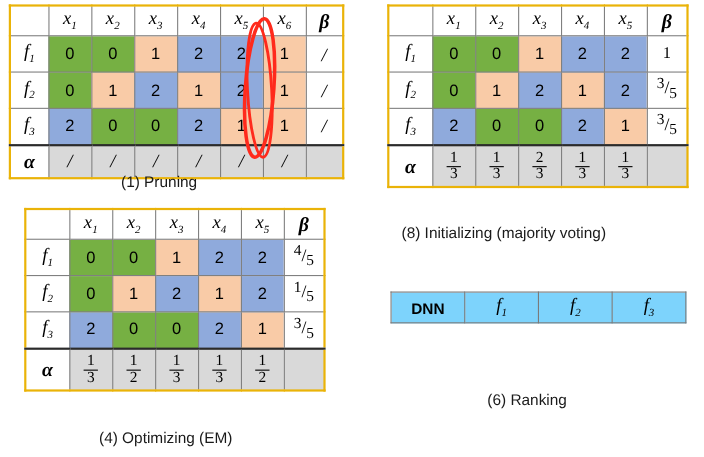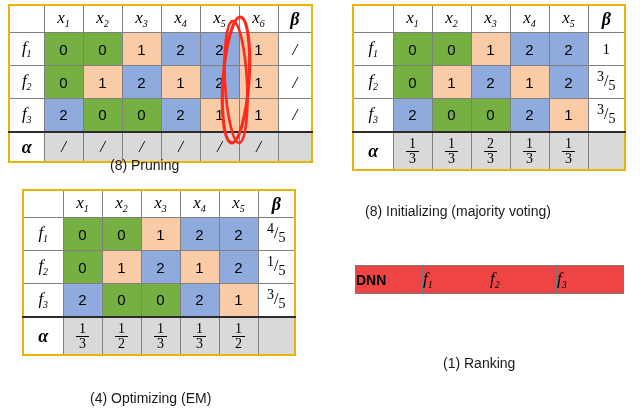--- a/index.html
+++ b/index.html
@@ -103,21 +103,22 @@
   }
 
   
   table.rank {
     border-collapse: collapse;
     table-layout: fixed;
     border: 1px solid #7a7a7a;
   }
   table.rank td {
     border: 1px solid #7a7a7a;
-    background: #ef4444;
+    background: #7dd3fc;
+    text-align: center;
     vertical-align: middle;
     height: 27px;
     font-size: 14px;
     padding: 0;
   }
   td.rankhead { font-weight: bold; font-family: "Liberation Sans", sans-serif; }
   td.ranklabel { font-family: "Liberation Sans", sans-serif; font-weight: normal; }
 
   
   .ellipse-wrap {
@@ -195,21 +196,21 @@
   </table>
 </div>
 
 <div class="ellipse-wrap" style="left:214px; top:12px; width:44px; height:136px;">
   <svg width="44" height="136" viewBox="0 0 44 136">
     <ellipse cx="22" cy="68" rx="13" ry="63" fill="none" stroke="#FF2A1C" stroke-width="3.2" transform="rotate(4 22 68)"></ellipse>
     <ellipse cx="22" cy="70" rx="11" ry="61" fill="none" stroke="#FF2A1C" stroke-width="2.6" transform="rotate(-3 22 70)"></ellipse>
   </svg>
 </div>
 
-<div class="caption" style="left:110px; top:157px;">(8) Pruning</div>
+<div class="caption" style="left:110px; top:157px;">(1) Pruning</div>
 
 <div class="panel" style="left:352px; top:4px;">
   <table class="mtx" style="width:272px;">
     <colgroup>
       <col style="width:40px">
         <col style="width:39px">
         <col style="width:39px">
         <col style="width:39px">
       <col style="width:39px">
         <col style="width:39px">
@@ -382,13 +383,13 @@
       <tr>
         <td class="rankhead">DNN</td>
         <td><span class="mi">f<sub>1</sub></span></td>
         <td><span class="mi">f<sub>2</sub></span></td>
         <td><span class="mi">f<sub>3</sub></span></td>
       </tr>
     </tbody>
   </table>
 </div>
 
-<div class="caption" style="left:443px; top:355px;">(1) Ranking</div>
+<div class="caption" style="left:443px; top:355px;">(6) Ranking</div>
 
 </body></html>

